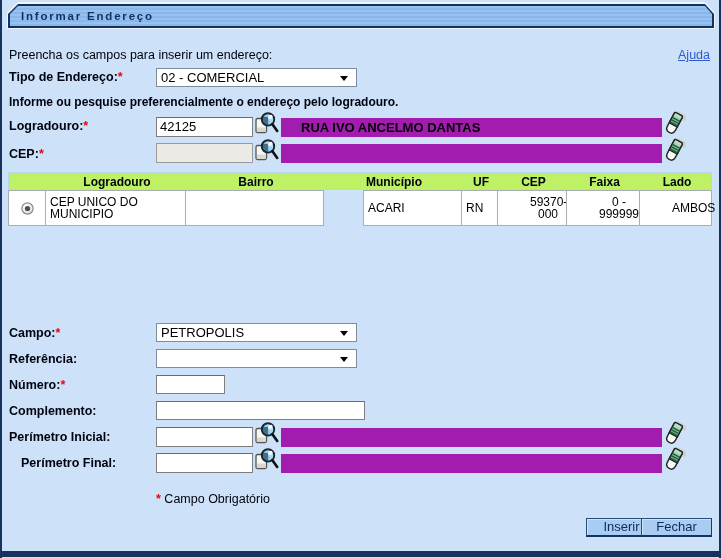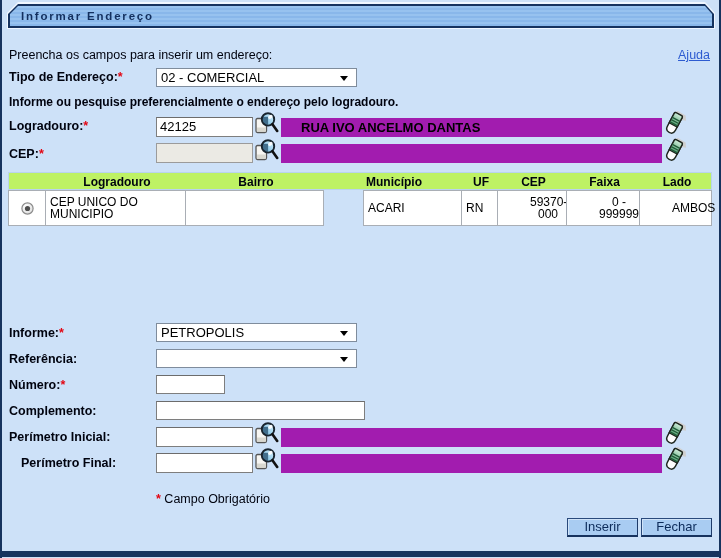--- a/index.html
+++ b/index.html
@@ -220,21 +220,21 @@
         </div>
       <div class="gcell center" style="left:558px; width:74px;">
           <div class="cellpad">0 - 999999</div>
         </div>
       <div class="gcell center" style="left:631px; width:73px;">
           <div class="cellpad">AMBOS</div>
         </div>
     </div>
   </div>
 
-  <div class="txt bold" style="left:9px; top:326px;"><span>Informe:</span><span class="req">*</span></div>
+  <div class="txt bold" style="left:9px; top:326px;"><span>Campo:</span><span class="req">*</span></div>
   <div class="selectbox" style="left:156px; top:323px;"><span>PETROPOLIS</span><span class="arrow"></span></div>
 
   <div class="txt bold" style="left:9px; top:352px;"><span>Referência:</span></div>
   <div class="selectbox" style="left:156px; top:349px;"><span></span><span class="arrow"></span></div>
 
   <div class="txt bold" style="left:9px; top:378px;"><span>Número:</span><span class="req">*</span></div>
   <div class="tbox" style="left:156px; top:375px; width:69px; height:19px;"></div>
 
   <div class="txt bold" style="left:9px; top:404px;"><span>Complemento:</span></div>
   <div class="tbox" style="left:156px; top:401px; width:209px; height:19px;"></div>
@@ -254,16 +254,16 @@
   <svg class="icon" style="left:254px; top:447px;" width="25" height="26" viewBox="0 0 25 26">
       <use href="#lupa"></use>
     </svg>
   <div class="flatfield" style="left:281px; top:454px; width:381px;"></div>
   <svg class="icon" style="left:664px; top:447px;" width="23" height="23" viewBox="0 0 21 22">
       <use href="#borracha"></use>
     </svg>
 
   <div class="txt" style="left:156px; top:492px;"><span class="req">*</span> <span>Campo Obrigatório</span></div>
 
-  <div class="btn" style="left:567px; top:518px;">Inserir</div>
+  <div class="btn" style="left:586px; top:518px;">Inserir</div>
   <div class="btn" style="left:641px; top:518px;">Fechar</div>
 
 </div>
 
 </body></html>

